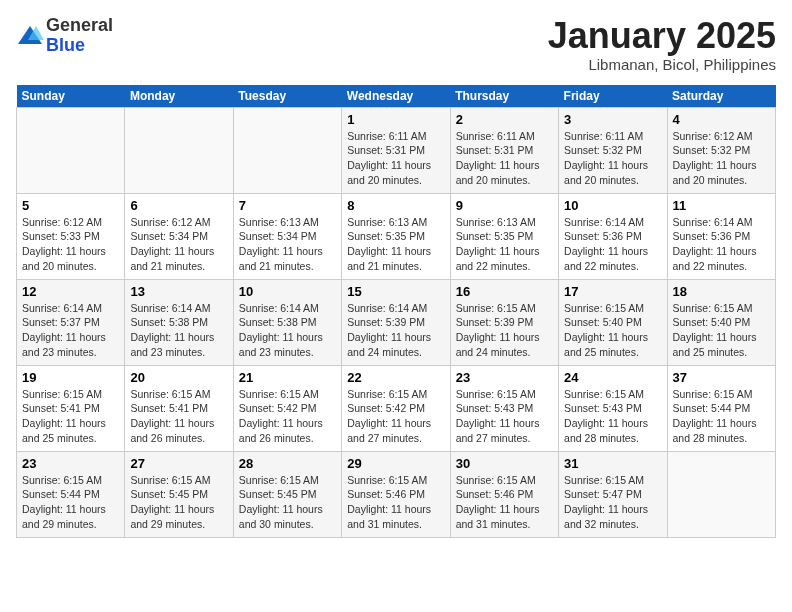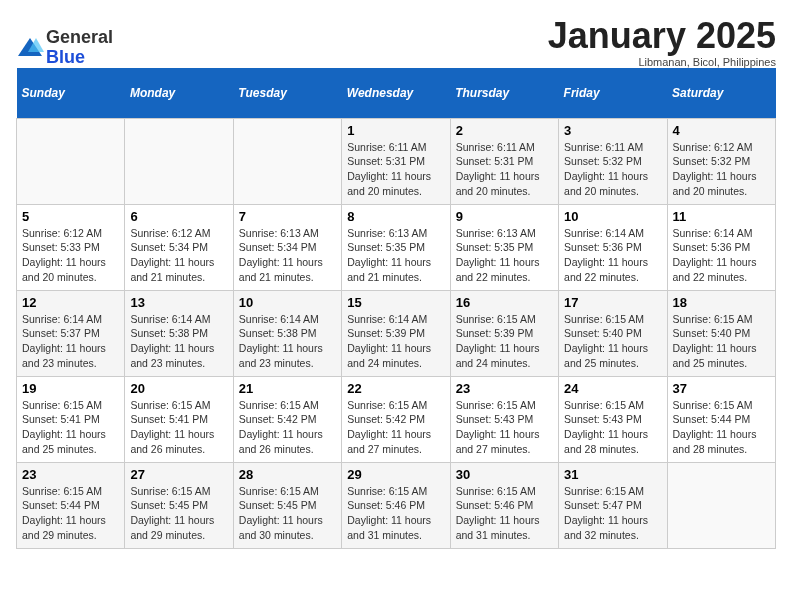--- a/index.html
+++ b/index.html
@@ -6,22 +6,22 @@
     body {
       font-family: Arial, sans-serif;
       background: #fff;
       width: 792px;
       min-height: 612px;
       padding: 16px;
     }
     .header {
       display: flex;
       justify-content: space-between;
-      align-items: flex-end;
-      margin-bottom: 0;
+      align-items: flex-start;
+      margin-bottom: 12px;
     }
     .logo {
       display: flex;
       align-items: center;
     }
     .logo-text {
       font-size: 18px;
       font-weight: bold;
       line-height: 1.1;
     }
@@ -33,36 +33,35 @@
       margin-right: 2px;
     }
     .title-block { text-align: right; }
     .month-title {
       font-size: 36px;
       font-weight: bold;
       color: #222;
       line-height: 1.1;
     }
     .subtitle {
-      font-size: 11px;
+      font-size: 15px;
       color: #444;
     }
     table {
       width: 100%;
       border-collapse: collapse;
       font-size: 11px;
     }
     thead th {
       background: #1565c0;
       color: #fff;
       text-align: left;
-      padding: 18px 5px;
+      padding: 4px 5px;
       font-size: 12px;
       font-weight: bold;
-      font-style: italic;
     }
     td {
       border: 1px solid #ccc;
       vertical-align: top;
       padding: 4px 5px;
       width: 14.28%;
       min-height: 80px;
       height: 86px;
     }
     .day-num {

